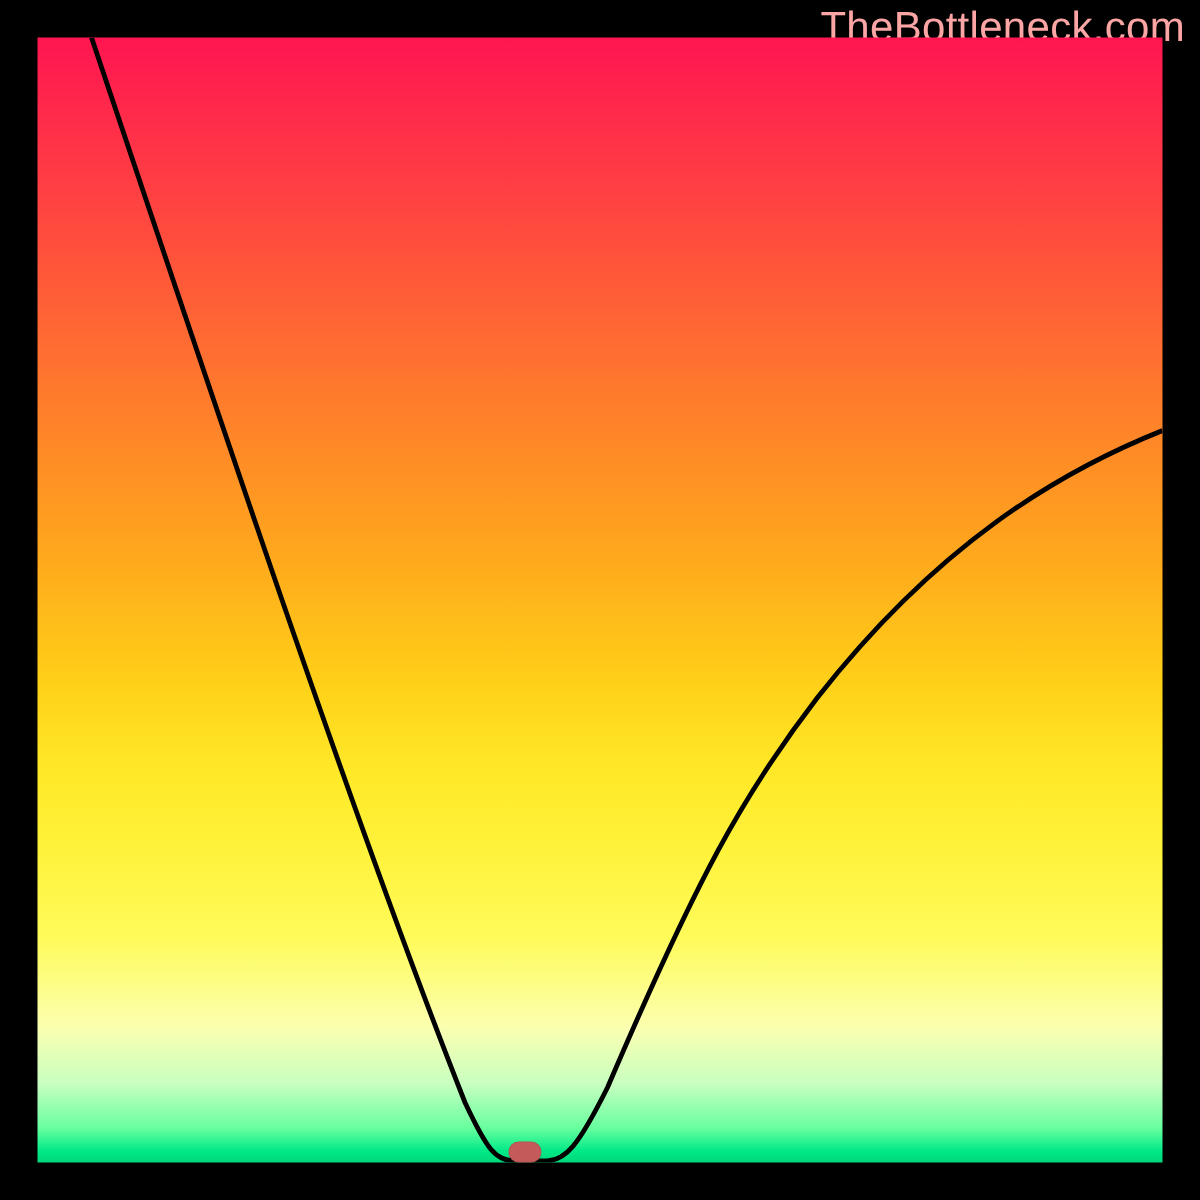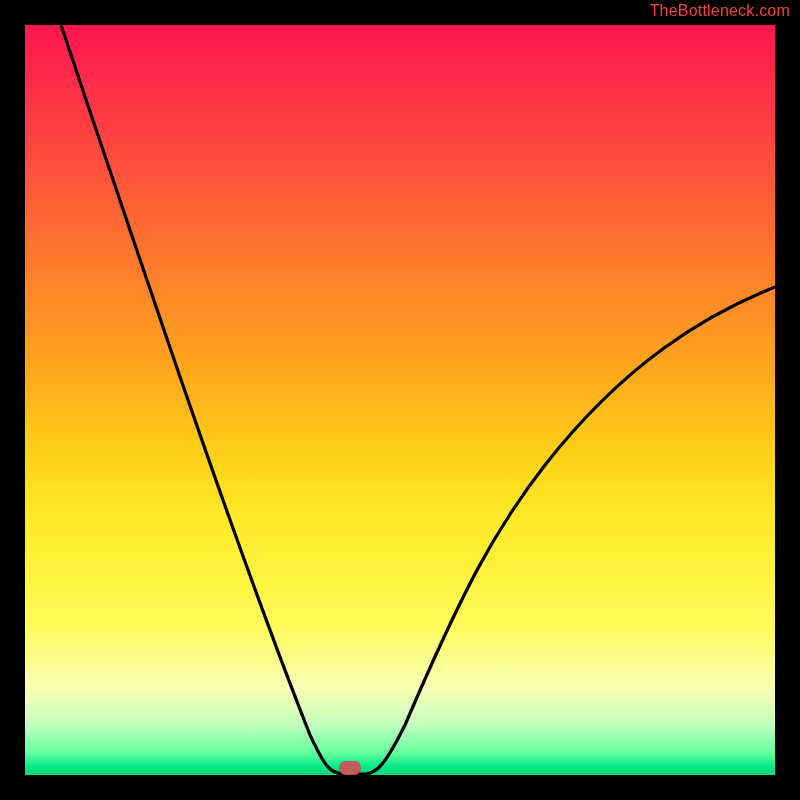--- a/index.html
+++ b/index.html
@@ -41,22 +41,22 @@
       #c8ffc0 93%,
       #66ff9e 97%,
       #00e887 99%,
       #00d87a 100%
     );
   }
   .watermark {
     position: absolute;
     top: 2px;
     right: 10px;
-    color: #ef4444;
-    font-size: 16px;
+    color: #fca5a5;
+    font-size: 28px;
     letter-spacing: 0.2px;
     font-weight: 500;
   }
   svg.curve {
     position: absolute;
     left: 0;
     top: 0;
     width: 750px;
     height: 750px;
   }

